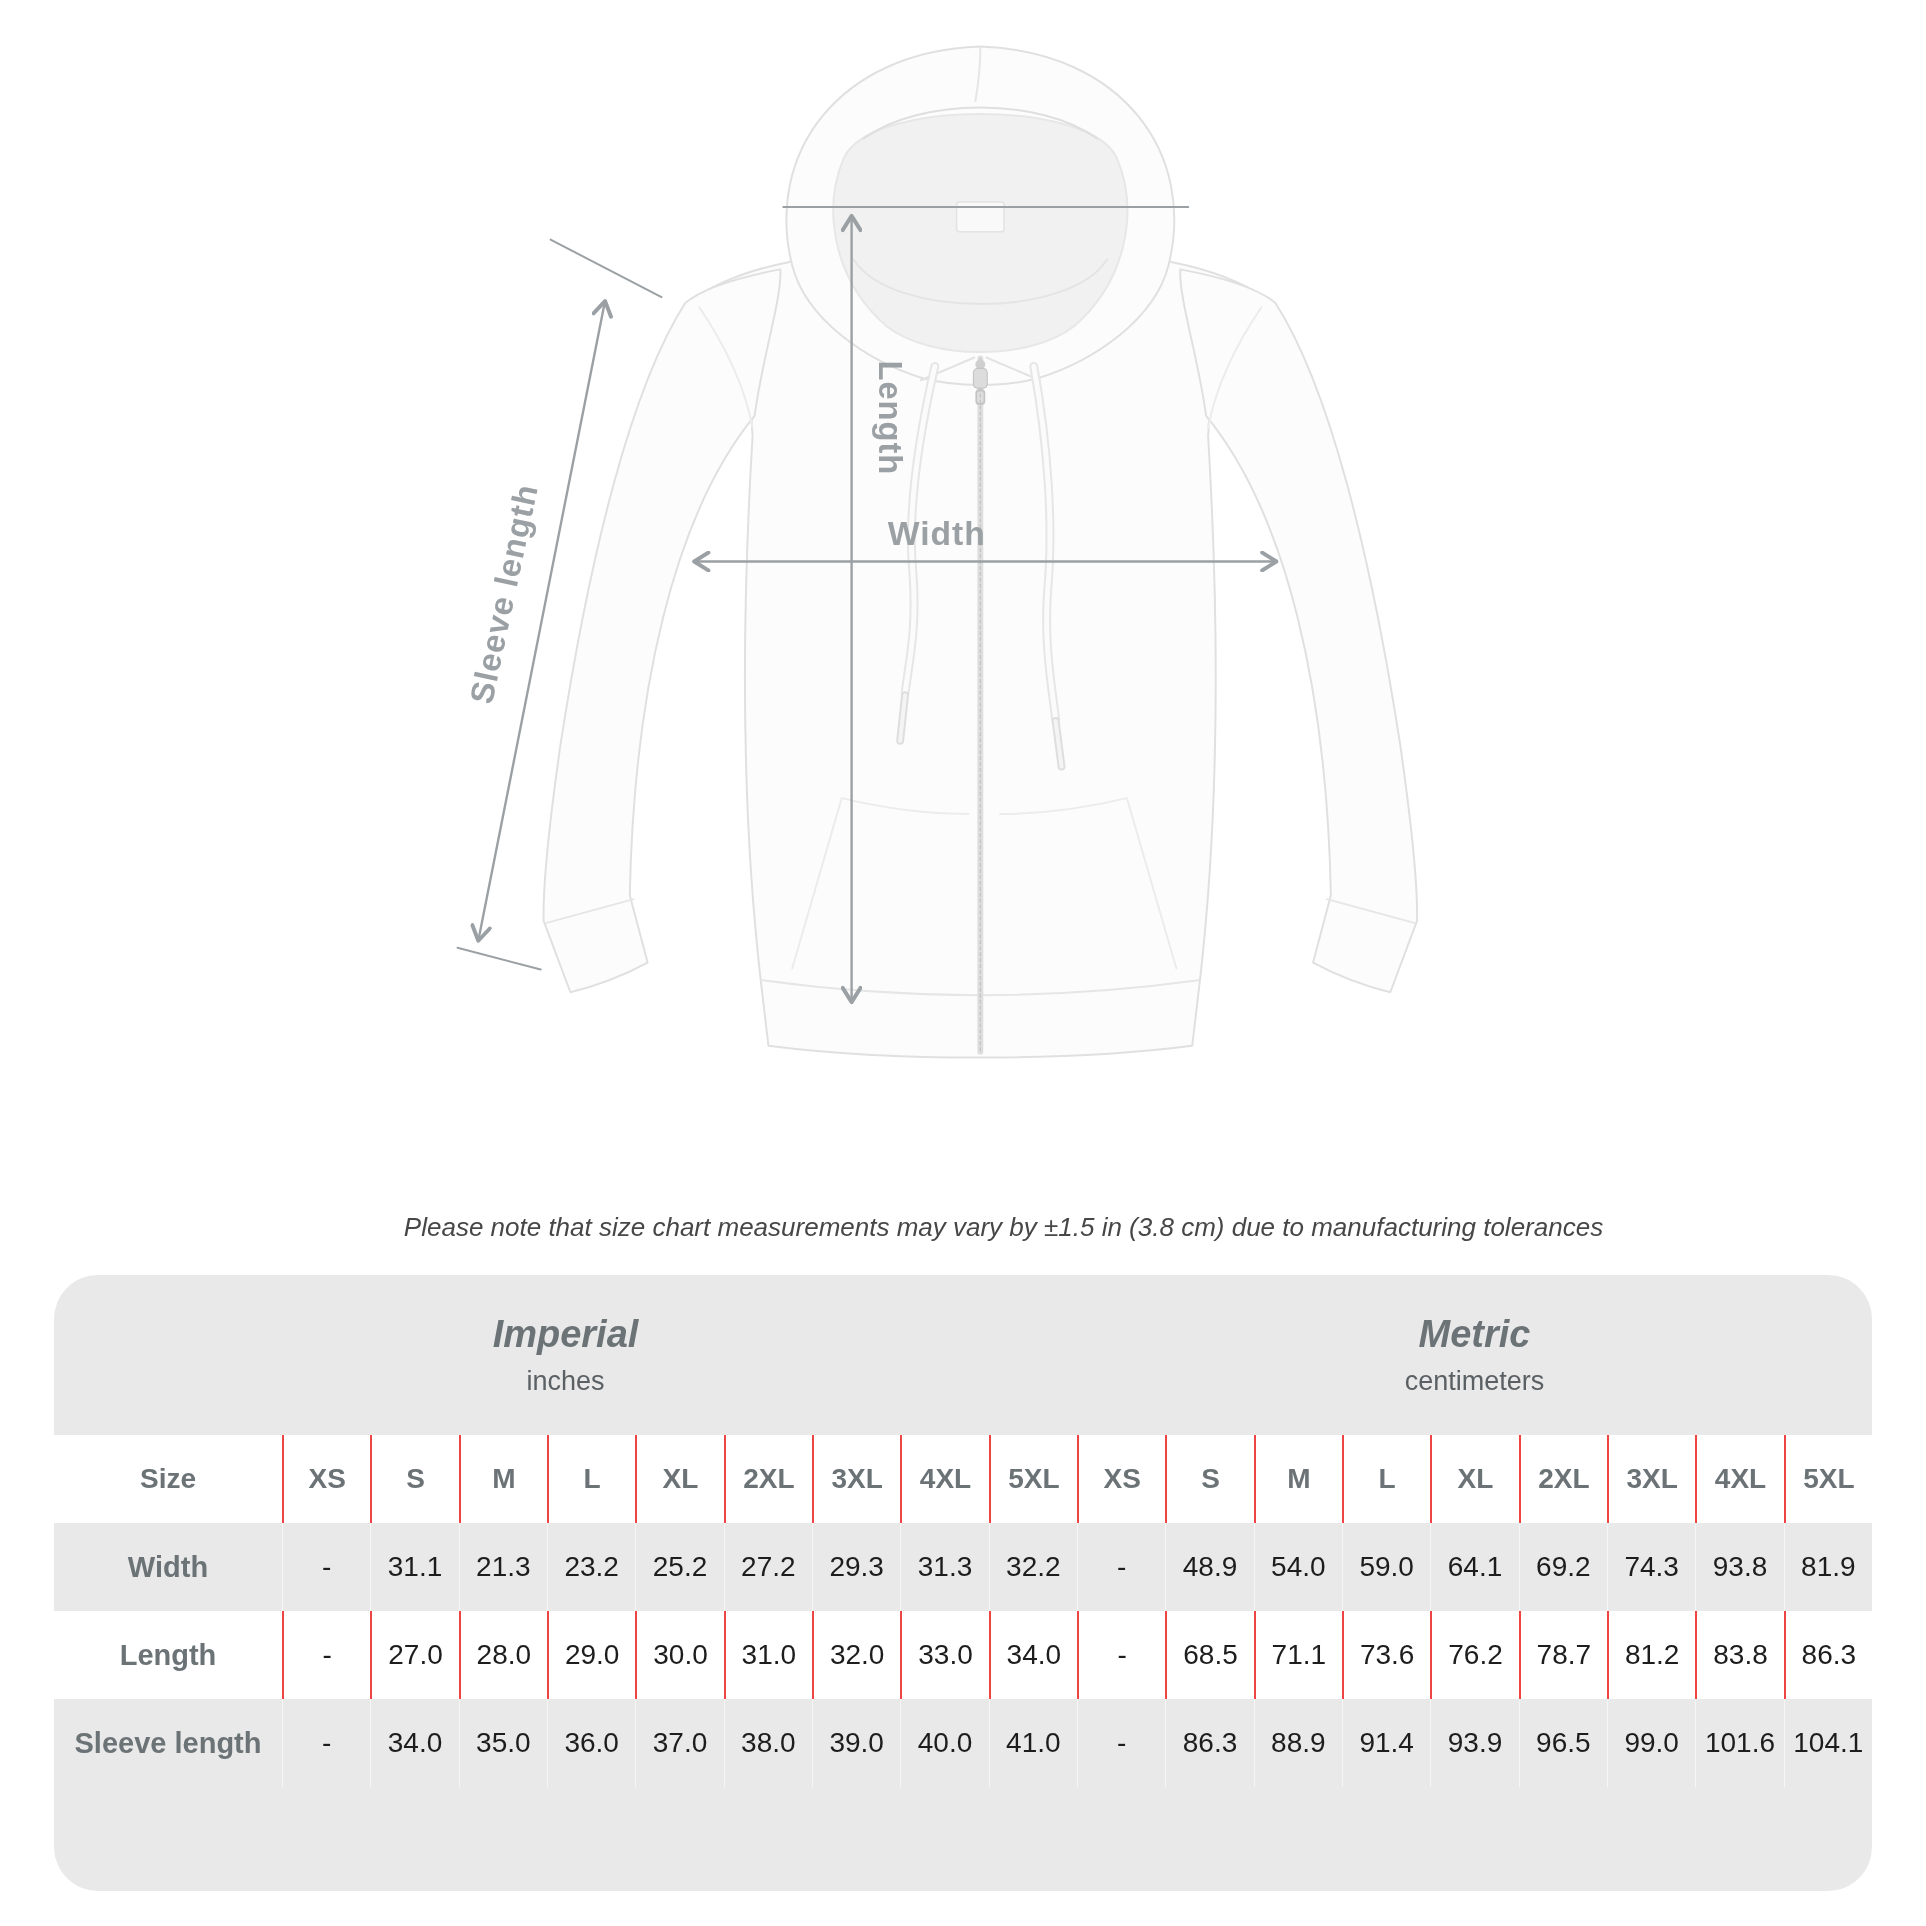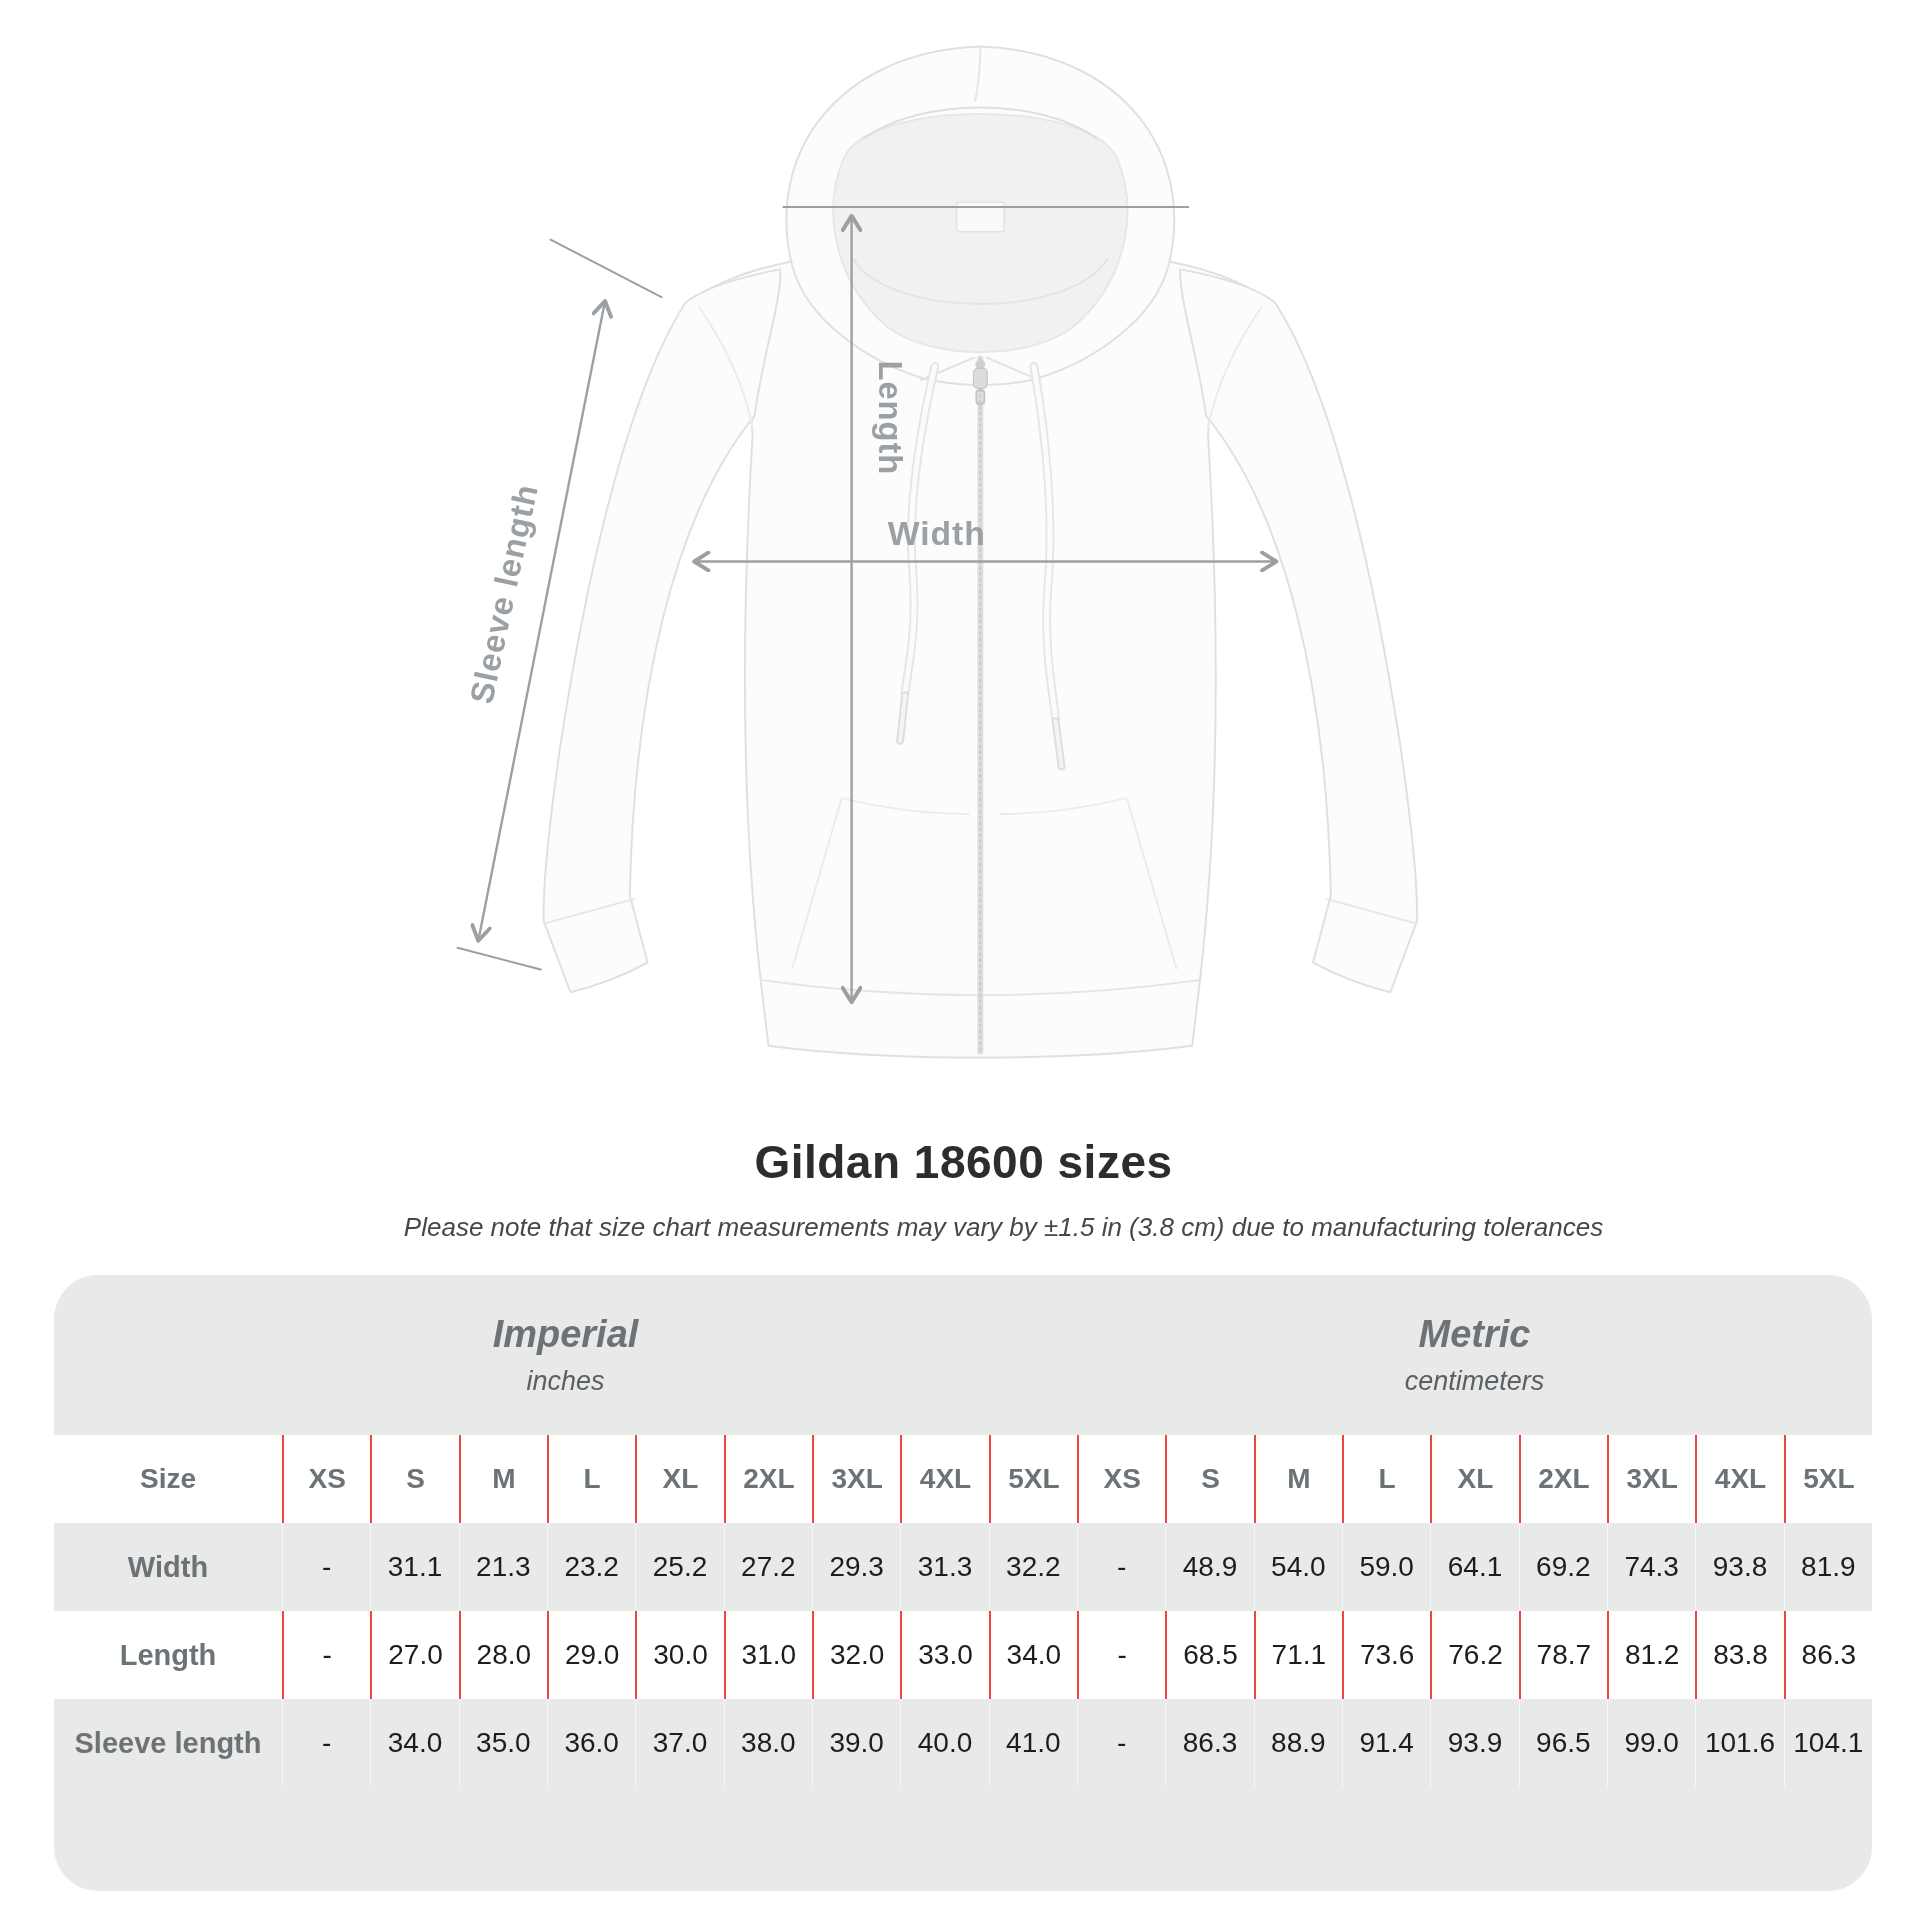--- a/index.html
+++ b/index.html
@@ -17,21 +17,21 @@
               font-size:26px; font-style:italic; color:#474747;margin-left:36px; }
 
   
   .size-table { position:absolute; left:54px; top:1275px; width:1818px; height:616px;
                 background:#e9e9e9; border-radius:44px; overflow:hidden; }
   .unit-row { display:flex; height:160px; }
   .unit-half { display:flex; flex-direction:column; align-items:center; justify-content:center; gap:10px; }
   .unit-half.imperial { flex:0 0 1023px; }
   .unit-half.metric   { flex:0 0 795px; }
   .unit-name { font-size:38px; font-weight:bold; font-style:italic; color:#6c7377; }
-  .unit-sub  { font-size:27px; font-style:italic; color:#5a6064; }
+  .unit-sub  { font-size:27px; color:#5a6064; }
 
   .trow { display:grid; grid-template-columns:228px repeat(18, 1fr); height:88px; }
   .trow > div { display:flex; align-items:center; justify-content:center; }
   .r-white { background:#ffffff; }
   .r-gray  { background:transparent; }
   .r-white > div + div { border-left:2px solid #ef4444; }
   .r-gray  > div + div { border-left:1px solid #f6f6f6; }
   .hcell { font-size:28px; font-weight:bold; color:#6c7377; }
   .lcell { font-size:29px; font-weight:bold; color:#6c7377; }
   .vcell { font-size:28px; color:#1d1d1d; }
@@ -132,21 +132,20 @@
       <line x1="462" y1="957" x2="546" y2="979" stroke-width="2"></line>
     </g>
 
     <g font-family="Liberation Sans, sans-serif" font-weight="bold" fill="#9aa0a3">
       <text x="888" y="422" font-size="33" letter-spacing="1" text-anchor="middle" transform="rotate(90 888 422)">Length</text>
       <text x="946" y="550" font-size="34" letter-spacing="1" text-anchor="middle">Width</text>
       <text x="520" y="602" font-size="33" letter-spacing="1" text-anchor="middle" transform="rotate(-78 520 602)">Sleeve length</text>
     </g>
   </svg>
 
-  <div class="title">Gildan 18600 sizes</div>
   <div class="subtitle">Please note that size chart measurements may vary by ±1.5 in (3.8 cm) due to manufacturing tolerances</div>
 
   <div class="size-table">
 
     <div class="unit-row">
       <div class="unit-half imperial">
         <div class="unit-name">Imperial</div>
         <div class="unit-sub">inches</div>
       </div>
       <div class="unit-half metric">

